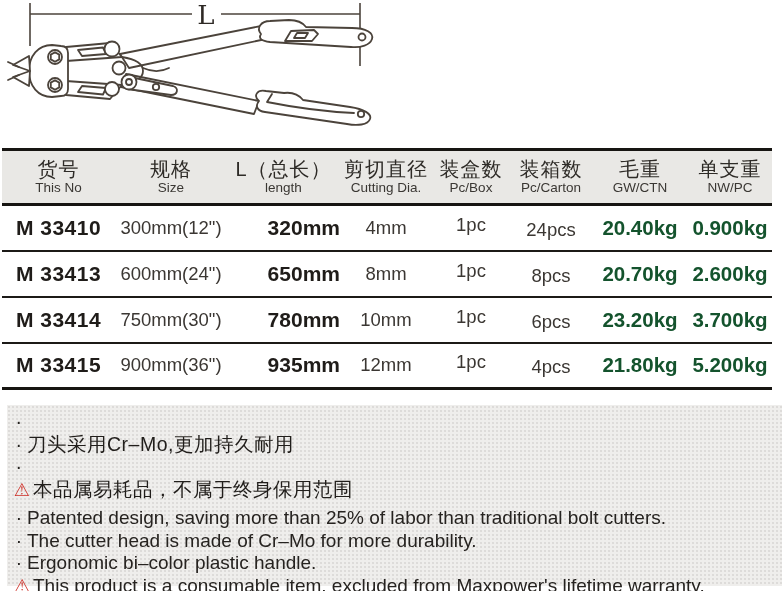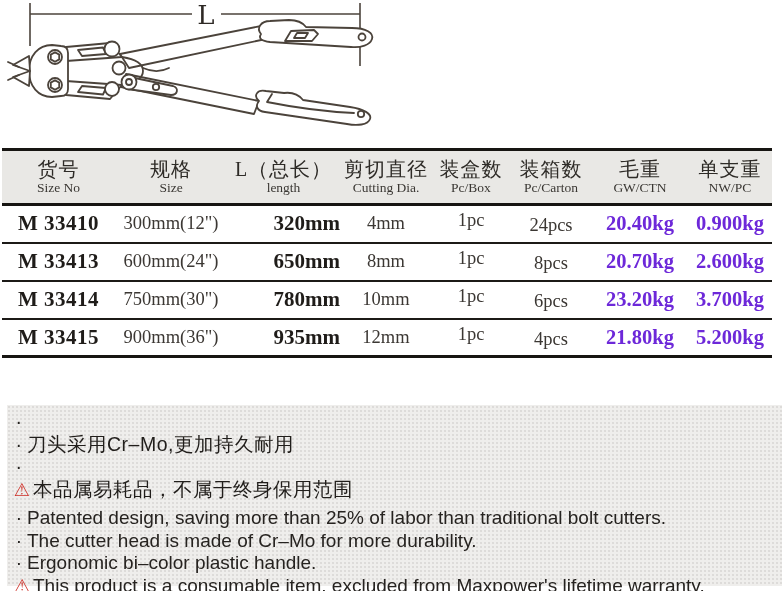--- a/index.html
+++ b/index.html
@@ -6,37 +6,37 @@
   body{
     width:782px;height:591px;position:relative;overflow:hidden;
     background:#ffffff;
     font-family:"Liberation Sans","DejaVu Sans",sans-serif;
     color:#262320;
   }
   
   .drawing{position:absolute;left:0;top:0;width:380px;height:148px;}
   
   .spec-table-wrap{position:absolute;left:2px;top:148px;width:770px;}
-  table.spec{border-collapse:collapse;table-layout:fixed;width:770px;font-family:Liberation Serif, serif;}
+  table.spec{border-collapse:collapse;table-layout:fixed;width:770px;}
   table.spec thead tr{
     height:55px;background:#e9e8e5;
     border-top:3px solid #171512;border-bottom:3px solid #171512;
   }
-  table.spec tbody tr{height:38px;border-bottom:2px solid #1c1a17;}
+  table.spec tbody tr{height:46px;border-bottom:2px solid #1c1a17;}
   table.spec tbody tr:last-child{border-bottom:3px solid #171512;}
   th,td{text-align:center;vertical-align:middle;padding:0;font-weight:normal;}
   .h-cn{display:block;font-size:20px;color:#2e2b27;letter-spacing:1px;line-height:22px;}
   .h-en{display:block;font-size:13.5px;color:#3a3733;line-height:16px;}
   td.c0{font-size:21px;font-weight:bold;color:#1f1c19;letter-spacing:.5px;}
   td.c1{font-size:18.5px;color:#3b3733;}
   td.c2{font-size:21px;font-weight:bold;color:#1f1c19;text-align:right;}
   td.c3,td.c4,td.c5{font-size:18.5px;color:#3b3733;}
   td.c4 span{display:inline-block;transform:translateY(-3px);}
   td.c5 span{display:inline-block;transform:translateY(2px);text-align:center;}
-  td.c6,td.c7{font-size:20.5px;font-weight:bold;color:#6d28d9;}
+  td.c6,td.c7{font-size:20.5px;font-weight:bold;color:#14532d;}
   
   .notes{
     position:absolute;left:7px;top:405px;width:775px;height:181px;
     background-color:#efeeec;
     background-image:radial-gradient(rgba(115,110,102,.14) 1px,transparent 1.3px);
     background-size:4px 4px;
     box-sizing:border-box;padding:5px 6px 0 4px;
   }
   .note-line{display:flex;align-items:baseline;line-height:22.5px;white-space:nowrap;}
   .note-line .marker{flex:0 0 auto;text-align:center;min-width:16px;color:#262320;}
@@ -114,21 +114,21 @@
         <col style="width:92px">
       <col style="width:78px">
         <col style="width:82px">
         <col style="width:96px">
         <col style="width:84px">
     </colgroup>
     <thead>
       <tr>
         <th>
             <span class="h-cn">货号</span>
-            <span class="h-en">Size No</span>
+            <span class="h-en">This No</span>
           </th>
         <th>
             <span class="h-cn">规格</span>
             <span class="h-en">Size</span>
           </th>
         <th>
             <span class="h-cn">L（总长）</span>
             <span class="h-en">length</span>
           </th>
         <th>

